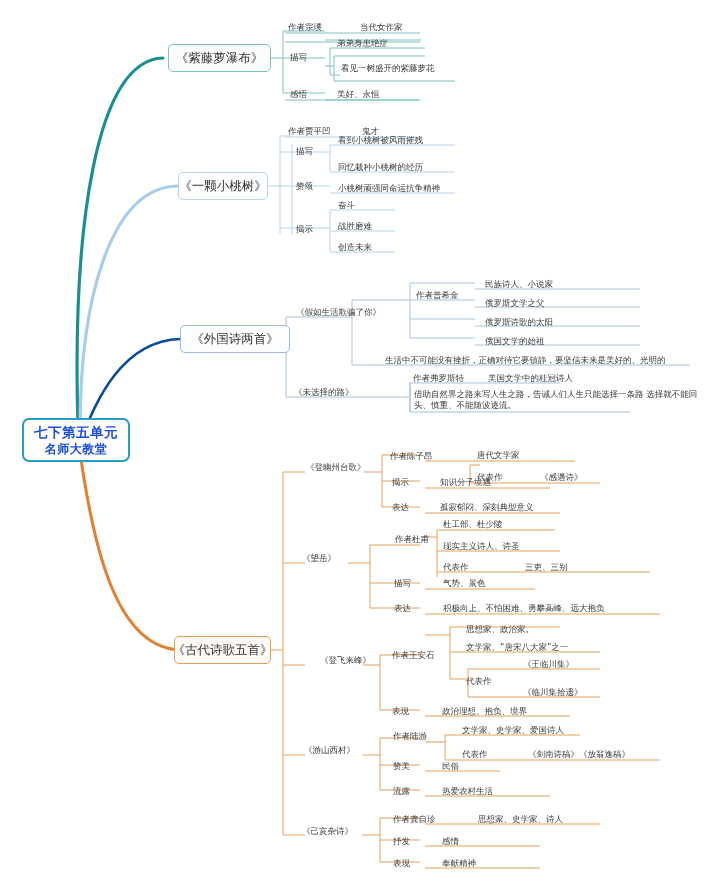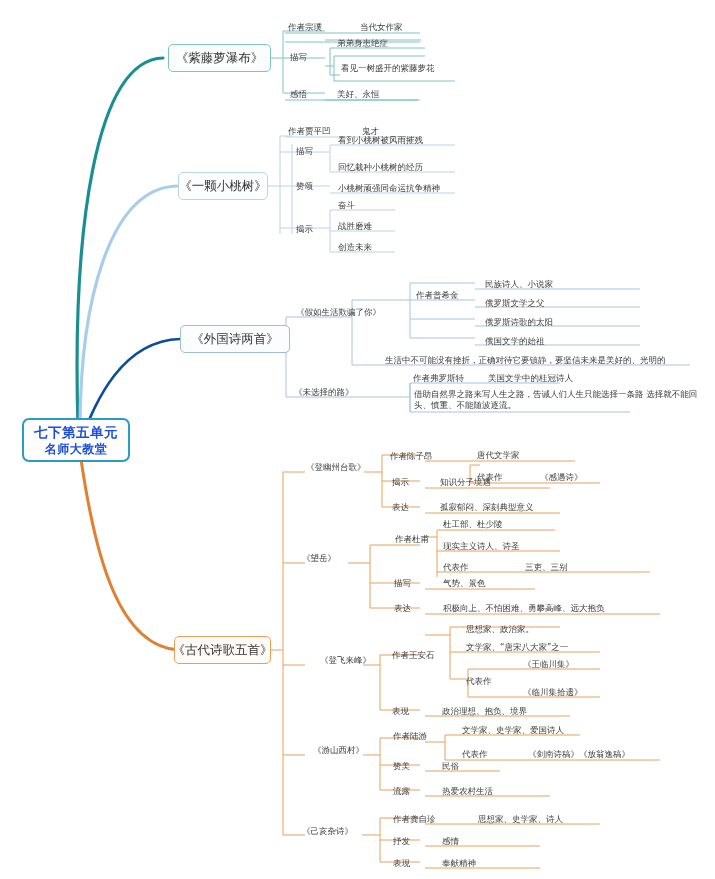--- a/index.html
+++ b/index.html
@@ -286,21 +286,21 @@
   <div class="leaf" style="left:320px;top:655px;">《登飞来峰》</div>
   <div class="leaf" style="left:392px;top:650px;">作者王安石</div>
   <div class="leaf" style="left:466px;top:624px;">思想家、政治家。</div>
   <div class="leaf" style="left:466px;top:642px;">文学家、“唐宋八大家”之一</div>
   <div class="leaf" style="left:466px;top:676px;">代表作</div>
   <div class="leaf" style="left:523px;top:659px;">《王临川集》</div>
   <div class="leaf" style="left:523px;top:687px;">《临川集拾遗》</div>
   <div class="leaf" style="left:392px;top:706px;">表现</div>
   <div class="leaf" style="left:442px;top:706px;">政治理想、抱负、境界</div>
 
-  <div class="leaf" style="left:304px;top:745px;margin-left:9px;">《游山西村》</div>
+  <div class="leaf" style="left:304px;top:745px;">《游山西村》</div>
   <div class="leaf" style="left:393px;top:731px;">作者陆游</div>
   <div class="leaf" style="left:462px;top:725px;">文学家、史学家、爱国诗人</div>
   <div class="leaf" style="left:462px;top:749px;">代表作</div>
   <div class="leaf" style="left:528px;top:749px;">《剑南诗稿》《放翁逸稿》</div>
   <div class="leaf" style="left:393px;top:761px;">赞美</div>
   <div class="leaf" style="left:442px;top:761px;">民俗</div>
   <div class="leaf" style="left:393px;top:786px;">流露</div>
   <div class="leaf" style="left:442px;top:786px;">热爱农村生活</div>
 
   <div class="leaf" style="left:302px;top:826px;">《己亥杂诗》</div>

